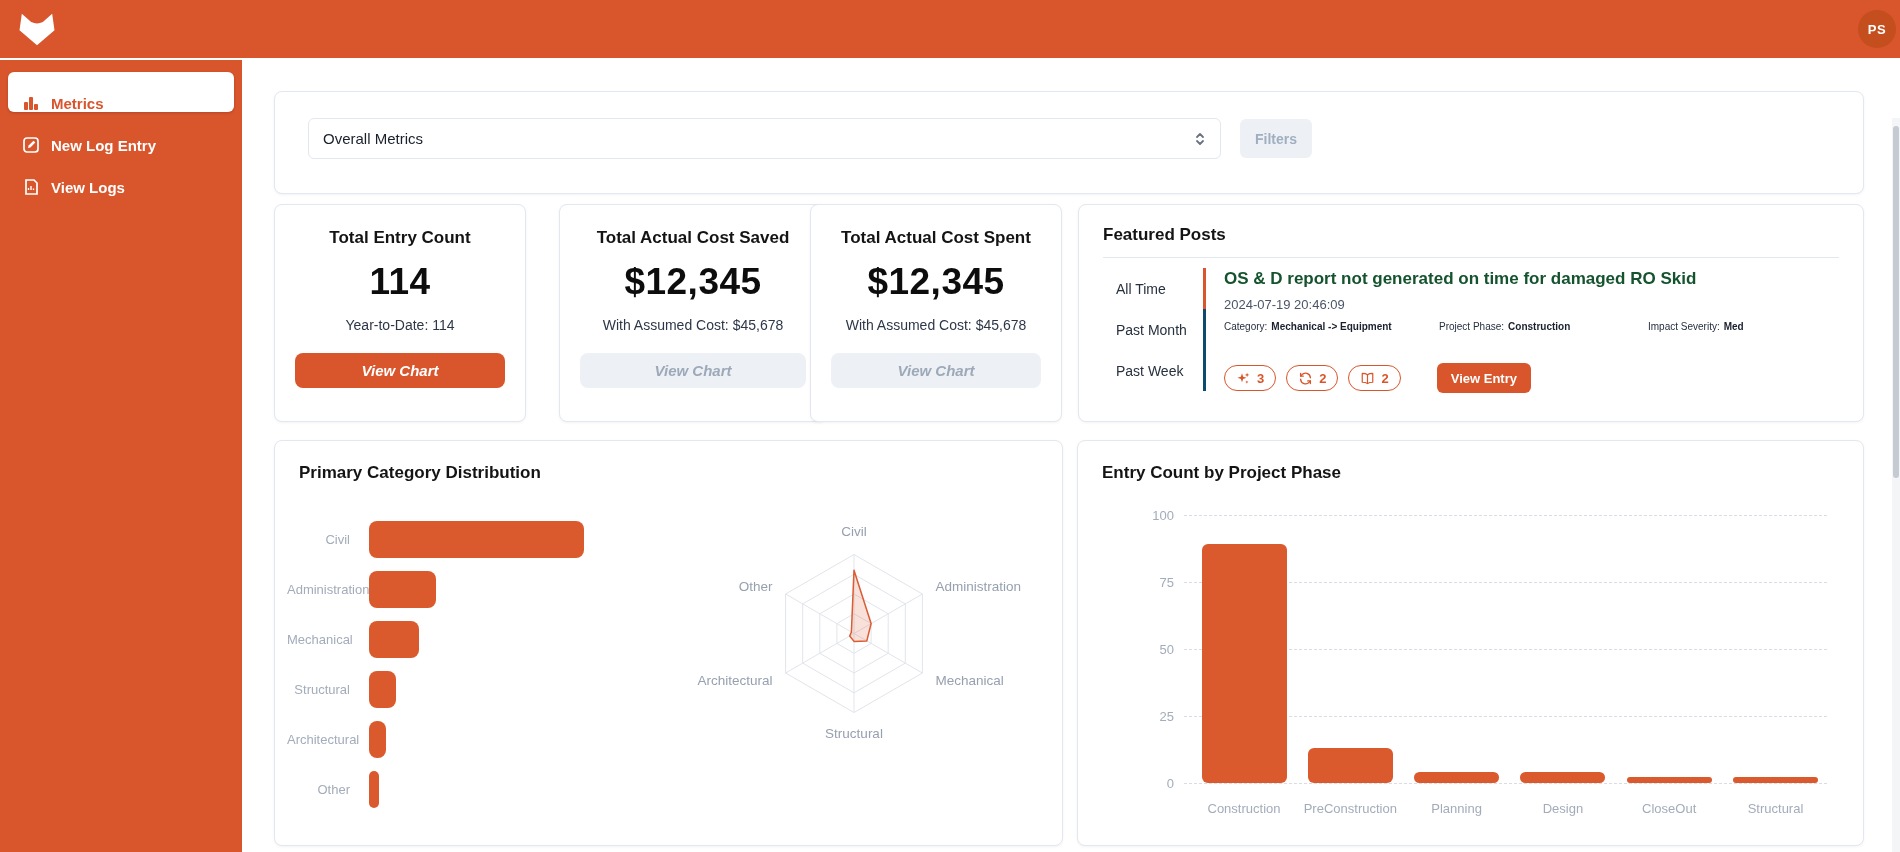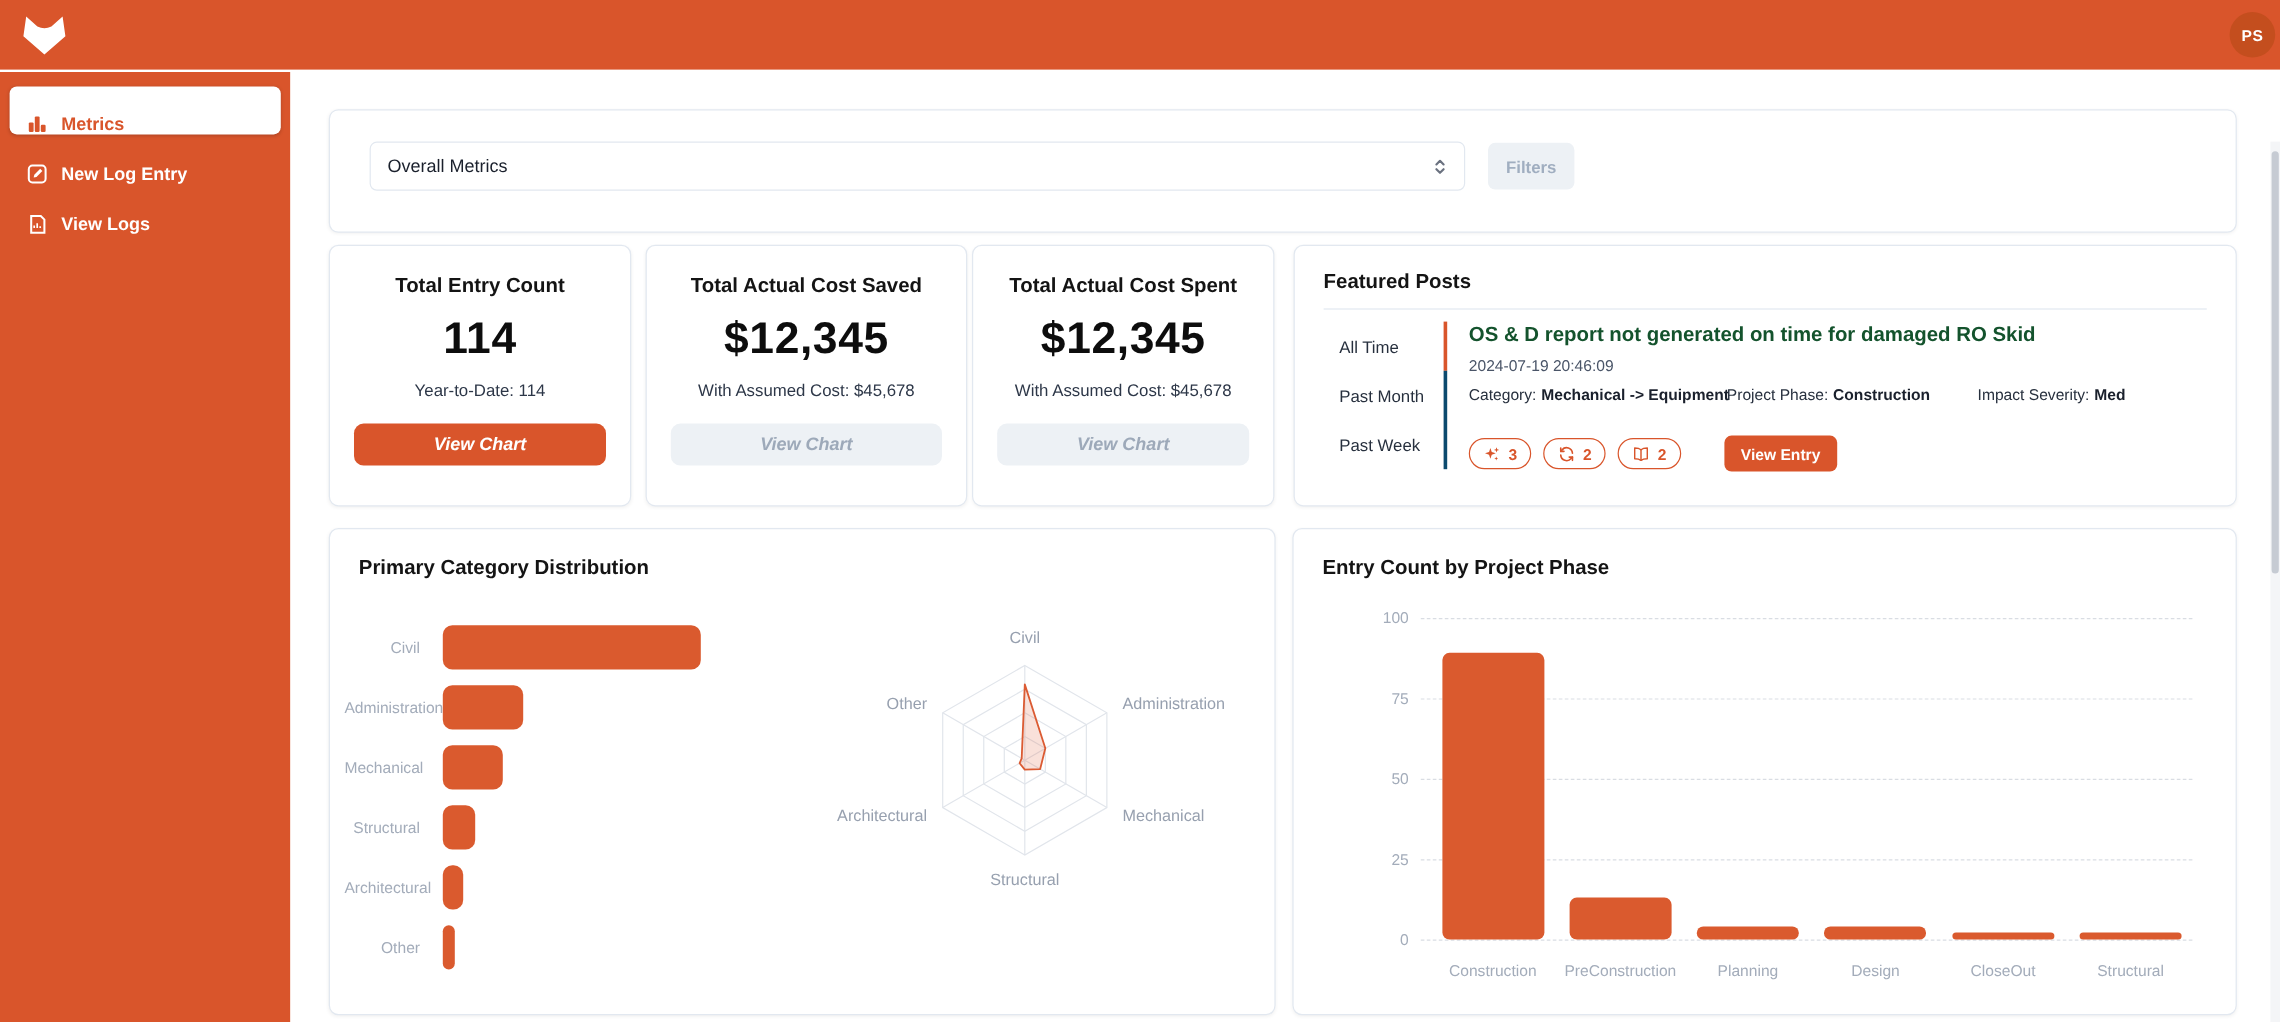--- a/index.html
+++ b/index.html
@@ -48,21 +48,21 @@
   .fp-card { left:836px; top:146px; width:786px; height:218px; }
   .fp-title { position:absolute; left:24px; top:20px; font-size:17px; font-weight:bold; color:#141414; }
   .fp-divider { position:absolute; left:24px; right:24px; top:52px; height:1px; background:#E2E8F0; }
   .fp-tabs { position:absolute; left:24px; top:63px; width:103px; }
   .fp-tab { height:41px; display:flex; align-items:center; padding-left:13px; font-size:14px;
     color:#27303E; border-right:3px solid #0c4a6e; cursor:pointer; background:none; border-top:none;
     border-bottom:none; border-left:none; width:100%; font-family:inherit; text-align:left; }
   .fp-tab.active { border-right-color:#D9552B; }
   .post-title { position:absolute; left:145px; top:64px; font-size:17px; font-weight:bold; color:#14532d; }
   .post-date { position:absolute; left:145px; top:92px; font-size:13px; color:#4A5568; }
-  .meta-item { position:absolute; top:116px; font-size:13px; color:#27303E; }
+  .meta-item { position:absolute; top:116px; font-size:10px; color:#27303E; }
   .meta-item b { color:#1A202C; margin-left:4px; }
   .fp-actions { position:absolute; left:145px; top:158px; display:flex; align-items:center; gap:10px; }
   .badge { height:26px; border:1.5px solid #D9552B; border-radius:13px; background:#fff; color:#D9552B;
     display:flex; align-items:center; gap:6px; padding:0 11px; font-size:13px; font-weight:bold;
     font-family:inherit; cursor:pointer; }
   .badge svg { width:15px; height:15px; }
   .view-entry-btn { margin-left:26px; height:30px; background:#D9552B; color:#fff; border:none;
     border-radius:6px; font-size:13px; font-weight:bold; padding:0 14px; font-family:inherit; cursor:pointer; }
 
   
@@ -136,21 +136,21 @@
     </div>
     <button class="filters-btn" disabled="">Filters</button>
   </div>
 
   <div class="card stat-card" style="left:32px; top:146px; width:252px;">
     <div class="stat-title">Total Entry Count</div>
     <div class="stat-value">114</div>
     <div class="stat-sub">Year-to-Date: 114</div>
     <button class="stat-btn enabled">View Chart</button>
   </div>
-  <div class="card stat-card" style="left:296px; top:146px; width:268px;">
+  <div class="card stat-card" style="left:317px; top:146px; width:268px;">
     <div class="stat-title">Total Actual Cost Saved</div>
     <div class="stat-value">$12,345</div>
     <div class="stat-sub">With Assumed Cost: $45,678</div>
     <button class="stat-btn disabled" disabled="">View Chart</button>
   </div>
   <div class="card stat-card" style="left:568px; top:146px; width:252px;">
     <div class="stat-title">Total Actual Cost Spent</div>
     <div class="stat-value">$12,345</div>
     <div class="stat-sub">With Assumed Cost: $45,678</div>
     <button class="stat-btn disabled" disabled="">View Chart</button>

